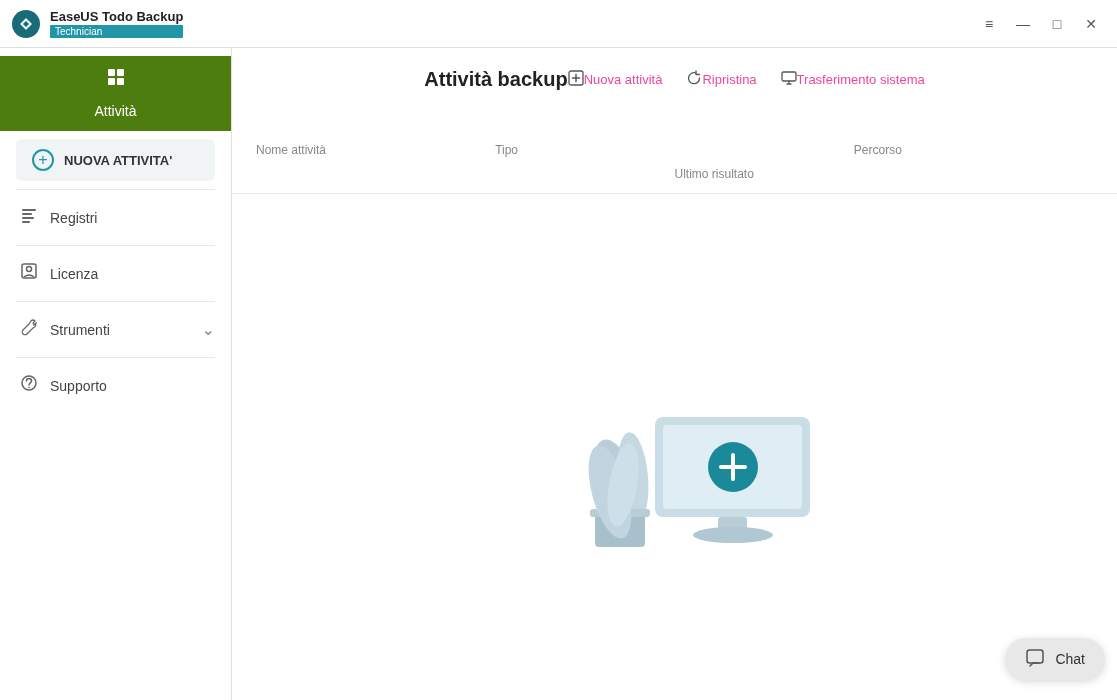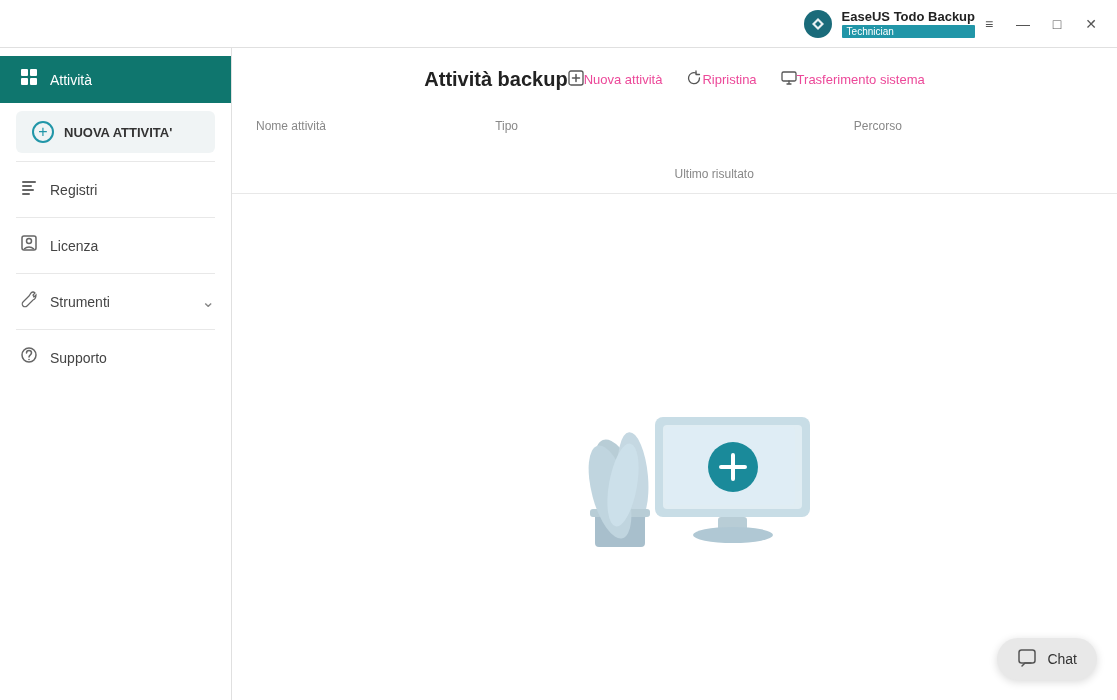--- a/index.html
+++ b/index.html
@@ -12,21 +12,21 @@
       display: flex;
       flex-direction: column;
     }
 
     
     .title-bar {
       background: #ffffff;
       height: 48px;
       display: flex;
       align-items: center;
-      justify-content: flex-end;
+      justify-content: space-between;
       padding: 0 12px;
       border-bottom: 1px solid #e0e0e0;
       flex-shrink: 0;
     }
     .title-bar-left {
       display: flex;
       align-items: center;
       gap: 10px;
     }
     .app-logo {
@@ -94,22 +94,23 @@
       align-items: center;
       gap: 12px;
       padding: 12px 20px;
       cursor: pointer;
       color: #444;
       font-size: 14px;
       border-radius: 0;
       position: relative;
     }
     .sidebar-item.active {
-      background: #0f766e;
+      background: #4d7c0f;
       color: #fff;
+      flex-direction: column;
     }
     .sidebar-item.active .sidebar-icon {
       color: #fff;
     }
     .sidebar-icon {
       font-size: 18px;
       flex-shrink: 0;
     }
     .sidebar-divider {
       height: 1px;
@@ -193,20 +194,21 @@
       font-family: 'Segoe UI', sans-serif;
     }
     .action-icon {
       font-size: 16px;
       color: #555;
     }
 
     
     .table-header {
       display: flex;
+      align-items: center;
       padding: 12px 24px;
       border-bottom: 1px solid #e8e8e8;
       margin-top: 16px;
       flex-shrink: 0;
     }
     .table-col {
       font-size: 12px;
       color: #888;
       font-weight: 500;
     }
@@ -232,21 +234,21 @@
     
     .monitor-svg {
       width: 100%;
       height: 100%;
     }
 
     
     .chat-button {
       position: absolute;
       bottom: 20px;
-      right: 20px;
+      right: 12px;
       background: #e8e8e8;
       border: none;
       border-radius: 24px;
       padding: 10px 20px;
       display: flex;
       align-items: center;
       gap: 8px;
       cursor: pointer;
       font-size: 14px;
       color: #333;

